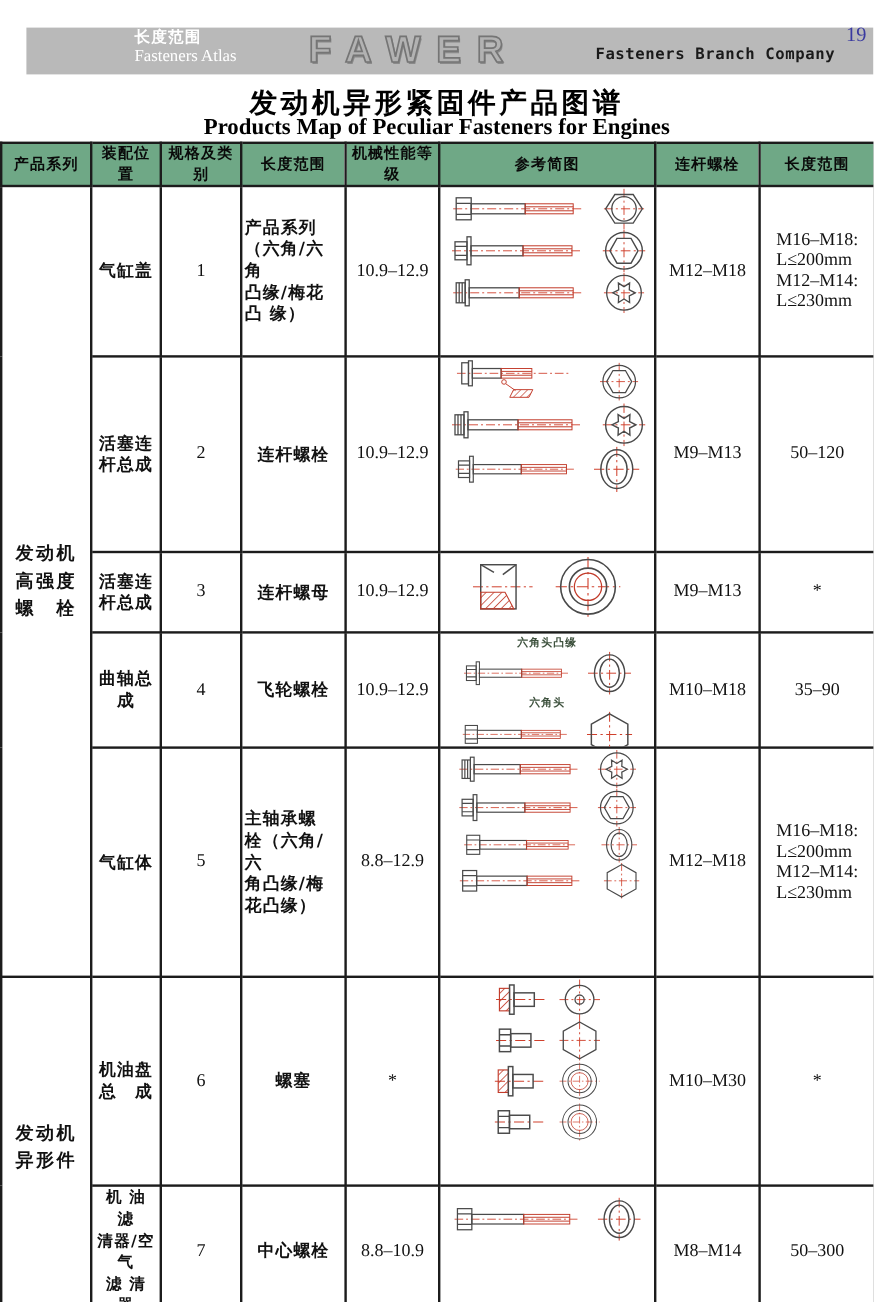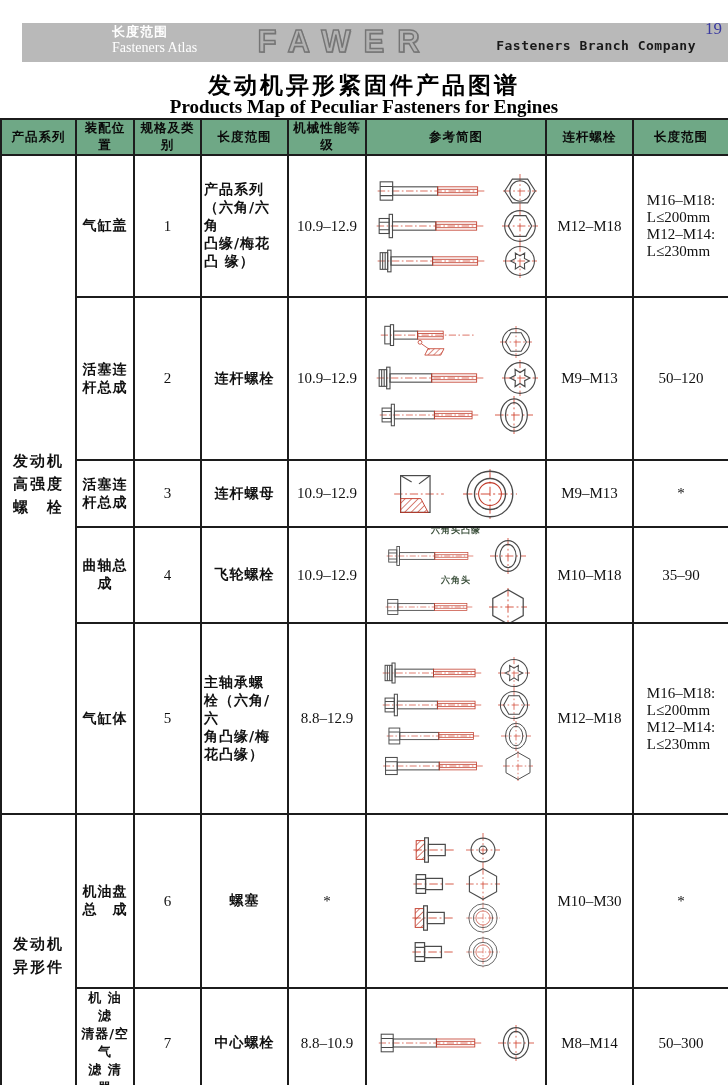--- a/index.html
+++ b/index.html
@@ -30,21 +30,21 @@
   table{position:absolute;left:0;top:118px;width:728px;border-collapse:collapse;table-layout:fixed;}
   td,th{border:2px solid #1c1c1c;padding:0 2px;text-align:center;vertical-align:middle;overflow:hidden;}
   th{background:#6fa886;font-size:12.5px;font-weight:bold;color:#0a0a0a;height:33px;letter-spacing:1px;}
   .cn{font-size:14px;font-weight:bold;letter-spacing:1px;}
   .num{font-family:"Liberation Serif",serif;font-size:15px;}
   .pre{white-space:pre-line;}
   .ml{display:inline-block;text-align:left;white-space:pre-line;}
   .groupcell{font-size:15px;font-weight:bold;letter-spacing:2px;line-height:1.55;margin-top:24px;}
 
   
-  .figcol{display:flex;flex-direction:column;align-items:center;justify-content:center;width:100%;}
+  .figcol{display:flex;flex-direction:column;align-items:center;justify-content:flex-start;width:100%;}
   .figrow{display:flex;align-items:center;gap:16px;}
   .figstack{display:flex;flex-direction:column;align-items:center;}
   .figlabel{font-size:9px;font-weight:bold;color:#3d513d;letter-spacing:1px;margin-bottom:1px;}
   .ol{stroke:#4a4a4a;fill:none;stroke-width:1.3px;}
   .rs{stroke:#c23b2a;fill:none;stroke-width:1px;}
   .clx{stroke:#d0402c;stroke-width:0.9px;stroke-dasharray:9 3 2 3;}
   .hatch{fill:url(#rh);stroke:#c23b2a;stroke-width:1px;}
 </style>
 </head>
 <body>

